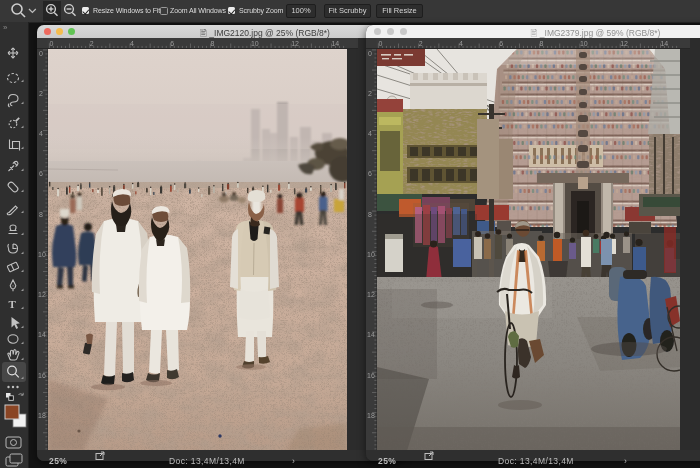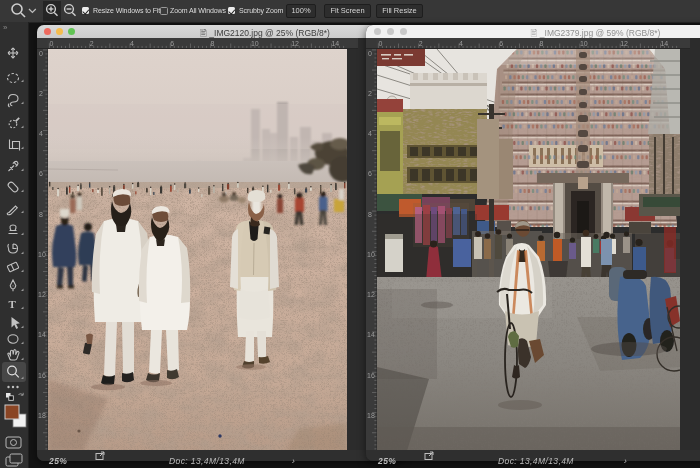--- a/index.html
+++ b/index.html
@@ -27,21 +27,21 @@
   #win2{left:366px;width:324px;}
   .tbar{position:absolute;left:0;top:0;width:100%;height:13px;border-radius:7px 7px 0 0;}
   #win1 .tbar{background:linear-gradient(#d9d9d9,#cccccc);}
   #win2 .tbar{background:#f1f1f1;}
   .tl{position:absolute;top:3px;width:7px;height:7px;border-radius:50%;}
   .title{position:absolute;top:2px;width:100%;text-align:center;font-size:8.5px;}
   #win1 .title{color:#3c3c3c;}
   #win2 .title{color:#8f8f8f;}
   .statusbar{position:absolute;left:0;bottom:0;width:100%;height:11px;background:#2f2f2f;
        border-radius:0 0 7px 7px;color:#bdbdbd;font-size:8.5px;letter-spacing:0.4px;}
-  .statusbar .s{position:absolute;top:6px;white-space:nowrap;font-style:italic;}
+  .statusbar .s{position:absolute;top:6px;white-space:nowrap;}
 </style>
 </head>
 <body>
 <div id="stage">
 
   <div id="opts">
     <svg width="700" height="22" style="position:absolute;left:0;top:0">
 
       <g stroke="#cfcfcf" stroke-width="1.6" fill="none">
         <circle cx="17" cy="9" r="5"></circle>
@@ -63,21 +63,21 @@
         <line x1="66.6" y1="9" x2="71.4" y2="9"></line>
       </g>
     </svg>
     <span class="cb on" style="left:82px"></span>
     <span class="lab" style="left:93px">Resize Windows to Fit</span>
     <span class="cb off" style="left:160px"></span>
     <span class="lab" style="left:170px">Zoom All Windows</span>
     <span class="cb on" style="left:228px"></span>
     <span class="lab" style="left:239px">Scrubby Zoom</span>
     <span class="btn" style="left:286px;width:28px">100%</span>
-    <span class="btn" style="left:324px;width:45px">Fit Screen</span>
+    <span class="btn" style="left:324px;width:45px">Fit Scrubby</span>
     <span class="btn" style="left:376px;width:45px">Fill Resize</span>
   </div>
 
   <div id="tools">
     <svg width="28" height="446" style="position:absolute;left:0;top:0">
       <text x="3" y="8" font-size="8" fill="#8a8a8a">»</text>
       <g stroke="#c2c2c2" stroke-width="1.1" fill="none">
 
         <g transform="translate(13,31)">
           <line x1="-5" y1="0" x2="5" y2="0"></line>

